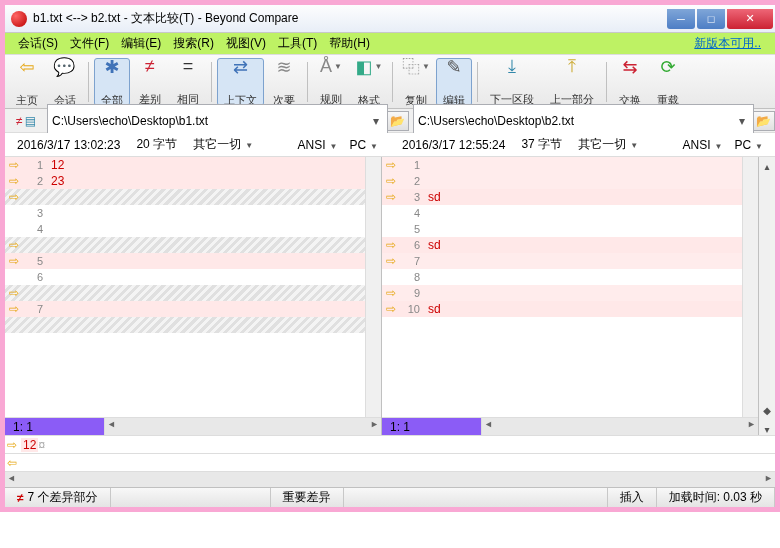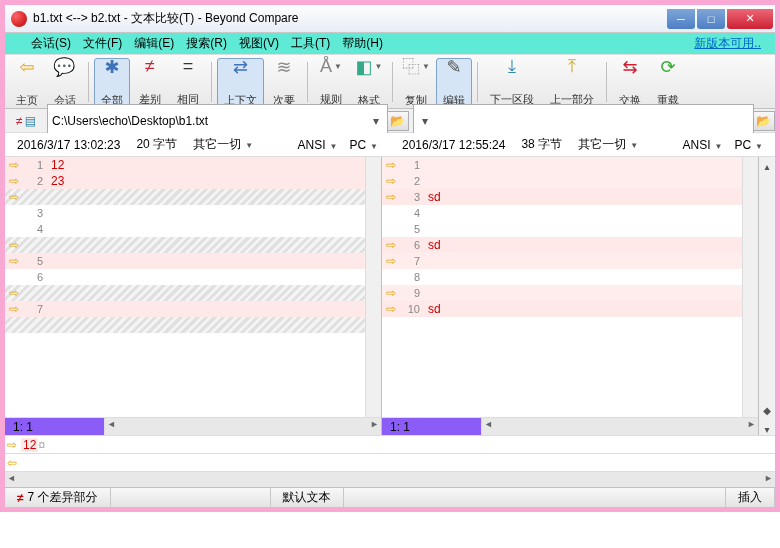--- a/index.html
+++ b/index.html
@@ -6,21 +6,21 @@
 body{background:#fff;overflow:hidden}
 .window{width:780px;height:512px;background:#fff;border:5px solid #f9a8d4;display:flex;flex-direction:column}
 .titlebar{height:28px;background:linear-gradient(#fdfdfe,#e8eef7);display:flex;align-items:center;padding-left:6px;border-bottom:1px solid #c8c8c8}
 .titlebar .icon{width:16px;height:16px;border-radius:50%;background:radial-gradient(circle at 30% 30%,#f66,#b00);margin-right:6px}
 .titlebar .title{flex:1;color:#000}
 .winbtns{display:flex;height:20px;margin-right:2px}
 .winbtn{width:28px;height:20px;display:flex;align-items:center;justify-content:center;margin-left:2px;border-radius:0 0 3px 3px;color:#fff;font-size:11px}
 .minbtn{background:linear-gradient(#7fa6d8,#4d7ec5)}
 .maxbtn{background:linear-gradient(#7fa6d8,#4d7ec5)}
 .closebtn{width:46px;background:linear-gradient(#e67,#c23)}
-.menubar{height:22px;background:#5eead4;display:flex;align-items:flex-start;padding-left:20px;border-bottom:1px solid #ddd}
+.menubar{height:22px;background:#bef264;display:flex;align-items:flex-start;padding-left:7px;border-bottom:1px solid #ddd}
 .menubar span{padding:2px 6px;cursor:default}
 .newver{margin-left:auto;margin-right:8px;color:#06c;text-decoration:underline}
 .toolbar{height:54px;background:linear-gradient(#fafafa,#e8e8e8);display:flex;align-items:center;padding:2px 4px;gap:2px;border-bottom:1px solid #c0c0c0}
 .tbtn{display:flex;flex-direction:column;align-items:center;justify-content:center;padding:2px 6px;min-width:36px;height:48px;border:1px solid transparent;border-radius:3px;cursor:default}
 .tbtn .ic{width:22px;height:22px;display:flex;align-items:center;justify-content:center;font-size:18px}
 .tbtn .lbl{font-size:11px;color:#333;margin-top:15px}
 .tsep{width:1px;height:40px;background:#c0c0c0;margin:0 3px}
 .tbtn.sel{border:1px solid #7da2ce;background:#d6e5f5}
 .dd{font-size:8px;margin-left:2px;color:#666}
 .pathbar{height:24px;display:flex;align-items:center;background:#f0f0f0;border-bottom:1px solid #ddd}
@@ -163,36 +163,37 @@
         <span style="color:#c23">≠</span>
         <span style="color:#38a;margin-left:2px">▤</span>
       </div>
     <div class="pathinput">
       <input value="C:\Users\echo\Desktop\b1.txt" style="">
       <span class="pathdd">▾</span>
     </div>
     <div class="browsebtn">📂</div>
     <div class="statgap"></div>
     <div class="pathinput">
+      <input value="C:\Users\echo\Desktop\b2.txt" style="">
       <span class="pathdd">▾</span>
     </div>
     <div class="browsebtn">📂</div>
   </div>
 
   <div class="statbar">
     <div class="statcell" style="width:50%">
       <span>2016/3/17 13:02:23</span>
       <span style="margin-left:16px">20 字节</span>
       <span style="margin-left:16px"><span>其它一切</span><span class="statdd">▼</span></span>
       <span style="margin-left:auto"><span>ANSI</span><span class="statdd">▼</span></span>
       <span style="margin-left:12px"><span>PC</span><span class="statdd">▼</span></span>
     </div>
     <div class="statcell" style="width:50%">
       <span>2016/3/17 12:55:24</span>
-      <span style="margin-left:16px">38 字节</span>
+      <span style="margin-left:16px">37 字节</span>
       <span style="margin-left:16px"><span>其它一切</span><span class="statdd">▼</span></span>
       <span style="margin-left:auto"><span>ANSI</span><span class="statdd">▼</span></span>
       <span style="margin-left:12px"><span>PC</span><span class="statdd">▼</span></span>
     </div>
   </div>
 
   <div class="panes">
     <div class="pane">
       <div class="editor">
         <div class="lines" id="left-lines">
@@ -334,17 +335,18 @@
     <span class="a">⇦</span>
   </div>
   <div class="sbh"></div>
 
   <div class="footer">
     <div class="cell">
         <span class="neq">≠</span>
         <span>7 个差异部分</span>
       </div>
     <div class="cell" style="width:160px"></div>
-    <div class="cell">默认文本</div>
+    <div class="cell">重要差异</div>
     <div class="cell" style="flex:1"></div>
     <div class="cell">插入</div>
+    <div class="cell">加载时间: 0.03 秒</div>
   </div>
 </div>
 
 </body></html>

